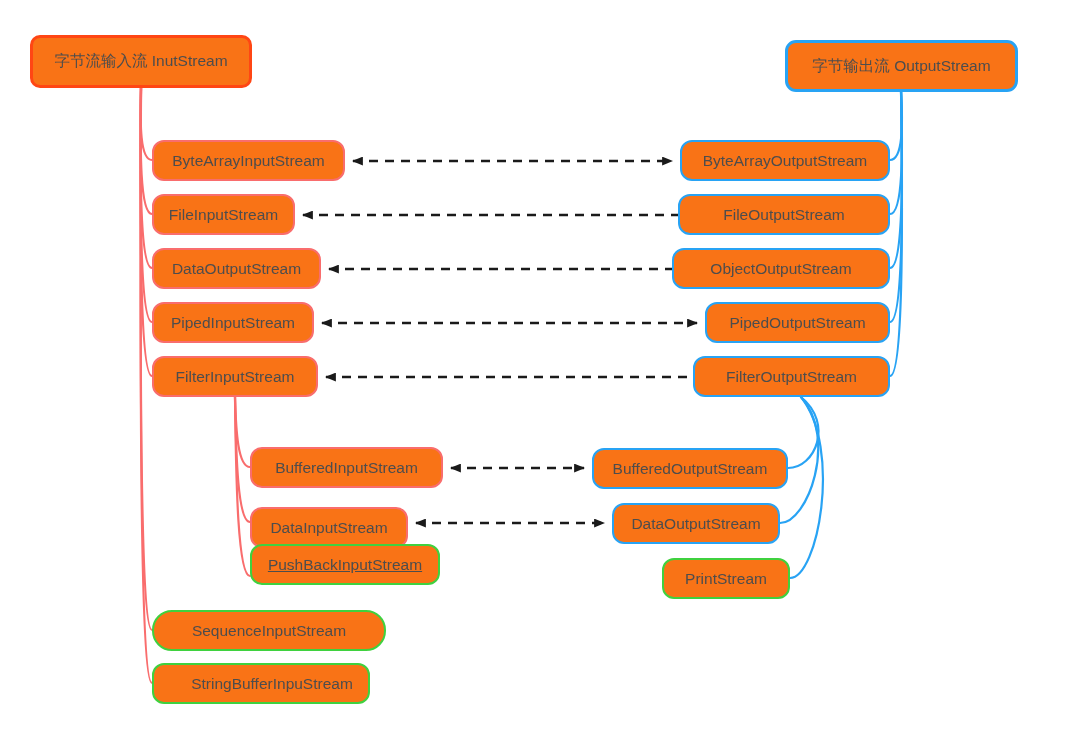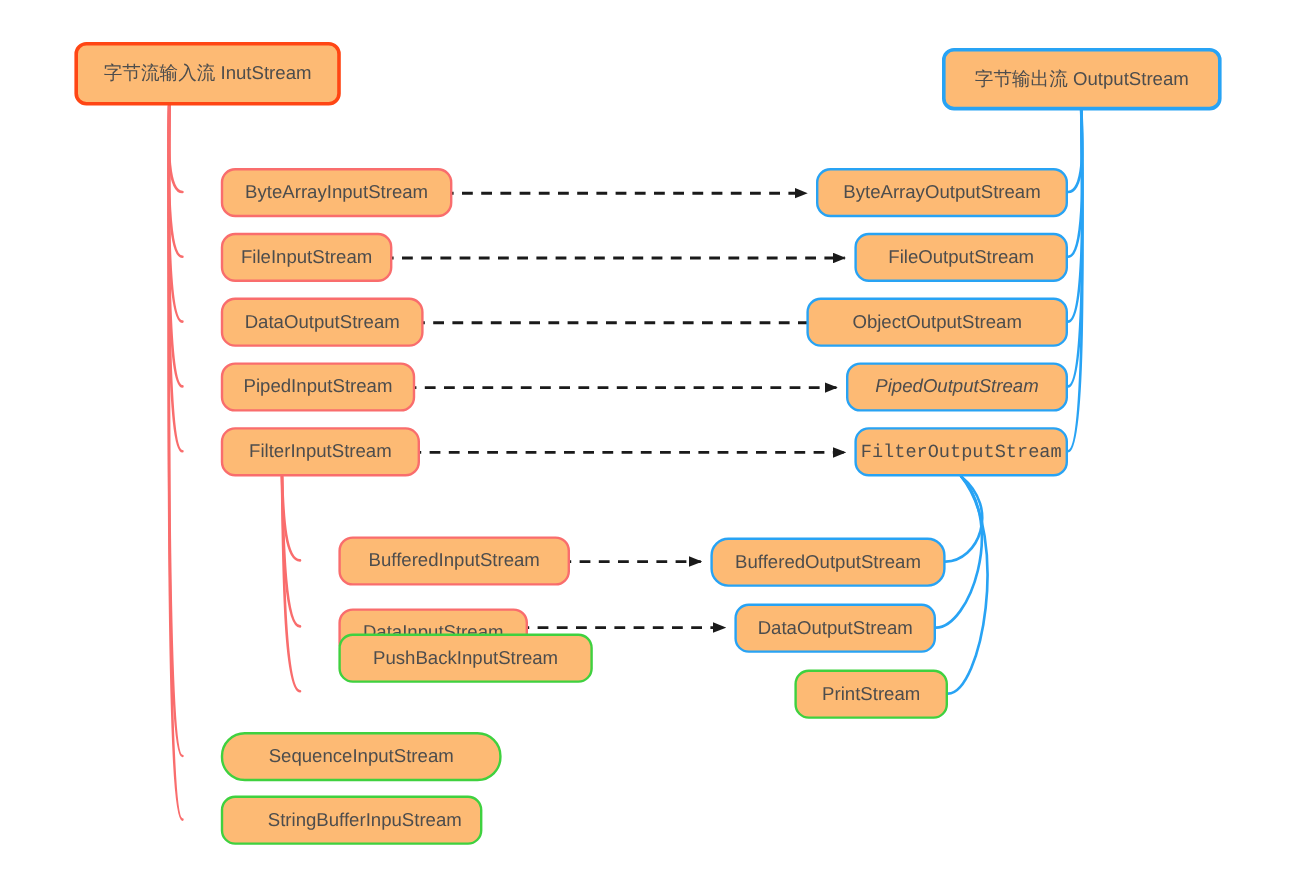--- a/index.html
+++ b/index.html
@@ -3,24 +3,24 @@
 <meta charset="utf-8">
 <style>
   html,body{margin:0;padding:0;background:#ffffff;}
   body{font-family:"Liberation Sans","DejaVu Sans",sans-serif;}
   .canvas{position:relative;width:1080px;height:736px;background:#fff;overflow:hidden;}
   svg.wires{position:absolute;left:0;top:0;width:1080px;height:736px;pointer-events:none;}
   path.wire{fill:none;stroke-width:2.2px;stroke-linecap:round;}
   path.wire.red{stroke:var(--red);}
   path.wire.blue{stroke:var(--blue);}
   line.arrow{stroke:var(--arrow);stroke-width:2.4px;stroke-dasharray:9 7;}
-  .node{position:absolute;height:41px;box-sizing:border-box;background:#fdba74;
+  .node{position:absolute;height:41px;box-sizing:border-box;background:#f97316;
         border:2.5px solid;border-radius:12px;display:flex;align-items:center;
         justify-content:center;font-size:15.5px;color:var(--text);white-space:nowrap;
-        padding:0 6px;cursor:pointer;margin-left:32px;}
+        padding:0 6px;cursor:pointer;}
   .node.red{border-color:var(--red);}
   .node.blue{border-color:var(--blue);}
   .node.green{border-color:var(--green);}
   .node.root-red{border-color:var(--rootred);border-width:3px;border-radius:10px;height:53px;}
   .node.root-blue{border-color:var(--blue);border-width:3px;border-radius:10px;height:52px;}
   .node-label{pointer-events:none;}
 </style>
 </head>
 <body>
 
@@ -83,52 +83,52 @@
   <div class="node red" style="left:152px;top:356px;width:166px;">
     <span class="node-label">FilterInputStream</span>
   </div>
 
   <div class="node red" style="left:250px;top:447px;width:193px;">
     <span class="node-label">BufferedInputStream</span>
   </div>
   <div class="node red" style="left:250px;top:507px;width:158px;">
     <span class="node-label">DataInputStream</span>
   </div>
-  <div class="node green" style="left:250px;top:528px;width:212px;">
+  <div class="node green" style="left:250px;top:544px;width:190px;text-decoration:underline;">
     <span class="node-label">PushBackInputStream</span>
   </div>
 
   <div class="node green" style="left:152px;top:610px;width:234px;border-radius:20px;">
     <span class="node-label">SequenceInputStream</span>
   </div>
   <div class="node green" style="left:152px;top:663px;width:218px;padding-left:28px;">
     <span class="node-label">StringBufferInpuStream</span>
   </div>
 
-  <div class="node root-blue" style="right:62px;top:40px;width:233px;">
+  <div class="node root-blue" style="right:62px;top:40px;width:233px;border-radius:11px;">
     <span class="node-label">字节输出流 OutputStream</span>
   </div>
 
   <div class="node blue" style="right:190px;top:140px;width:210px;">
     <span class="node-label">ByteArrayOutputStream</span>
   </div>
-  <div class="node blue" style="right:190px;top:194px;width:178px;">
+  <div class="node blue" style="right:190px;top:194px;width:212px;">
     <span class="node-label">FileOutputStream</span>
   </div>
   <div class="node blue" style="right:190px;top:248px;width:218px;">
     <span class="node-label">ObjectOutputStream</span>
   </div>
-  <div class="node blue" style="right:190px;top:302px;width:185px;font-style:italic;">
+  <div class="node blue" style="right:190px;top:302px;width:185px;">
     <span class="node-label">PipedOutputStream</span>
   </div>
-  <div class="node blue" style="right:190px;top:356px;width:178px;font-family:Liberation Mono, monospace;">
+  <div class="node blue" style="right:190px;top:356px;width:197px;">
     <span class="node-label">FilterOutputStream</span>
   </div>
 
-  <div class="node blue" style="right:292px;top:448px;width:196px;border-radius:15px;">
+  <div class="node blue" style="right:292px;top:448px;width:196px;">
     <span class="node-label">BufferedOutputStream</span>
   </div>
   <div class="node blue" style="right:300px;top:503px;width:168px;">
     <span class="node-label">DataOutputStream</span>
   </div>
   <div class="node green" style="right:290px;top:558px;width:128px;">
     <span class="node-label">PrintStream</span>
   </div>
 
 </div>

